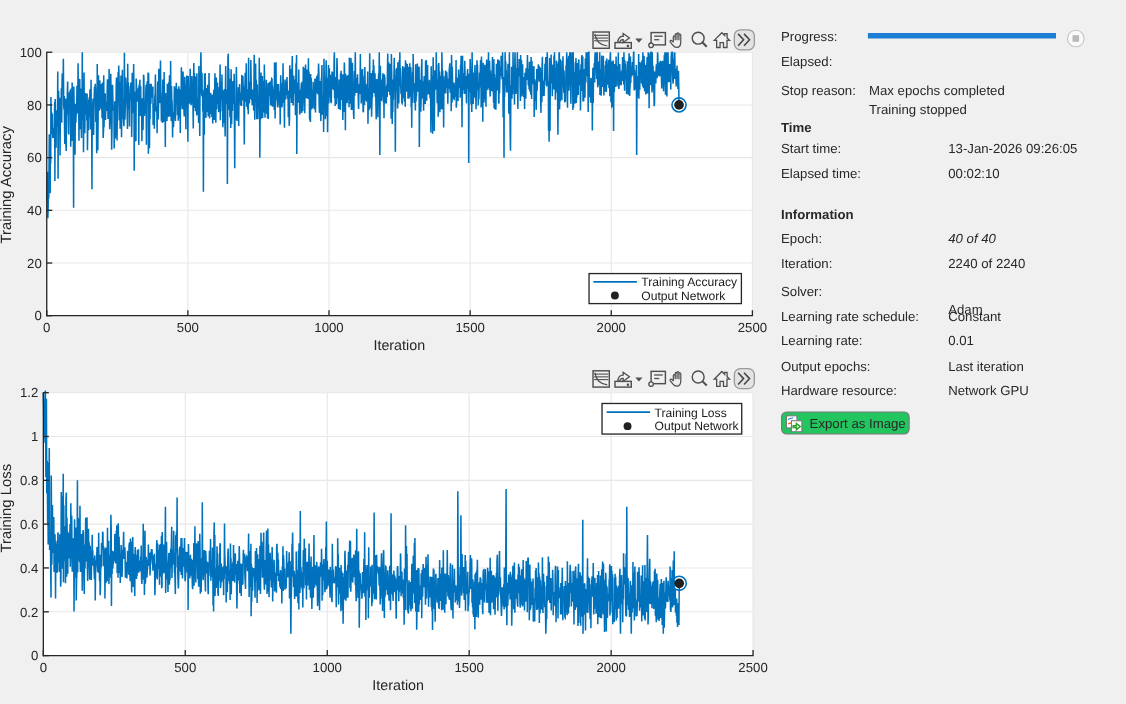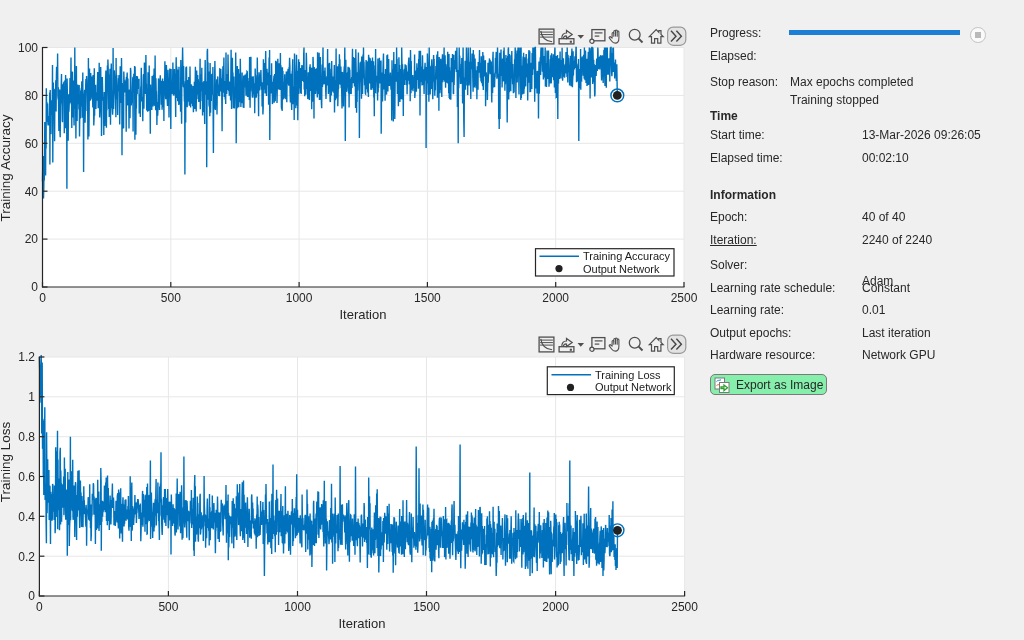--- a/index.html
+++ b/index.html
@@ -179,39 +179,39 @@
 <div style="position:absolute;left:710px;top:26.0px;">Progress:</div>
 <div style="position:absolute;left:789px;top:30px;width:171px;height:5.4px;background:#1c7fd5;"></div>
 <div style="position:absolute;left:970px;top:27.2px;width:15.6px;height:15.6px;border:1px solid #c3c3c3;border-radius:50%;background:#fafafa;box-sizing:border-box;"></div>
 <div style="position:absolute;left:975.1px;top:32.3px;width:5.6px;height:5.6px;background:#b9b9b9;"></div>
 <div style="position:absolute;left:710px;top:49.0px;">Elapsed:</div>
 <div style="position:absolute;left:790px;top:49.0px;margin-top:44px;">Training stopped</div>
 <div style="position:absolute;left:710px;top:74.5px;">Stop reason:</div>
 <div style="position:absolute;left:790px;top:74.5px;">Max epochs completed</div>
 <div style="position:absolute;left:710px;top:108.5px;font-weight:bold;">Time</div>
 <div style="position:absolute;left:710px;top:128.2px;">Start time:</div>
-<div style="position:absolute;left:862px;top:128.2px;">13-Mar-2026 09:26:05</div>
+<div style="position:absolute;left:862px;top:128.2px;">13-Jan-2026 09:26:05</div>
 <div style="position:absolute;left:710px;top:150.7px;">Elapsed time:</div>
 <div style="position:absolute;left:862px;top:150.7px;">00:02:10</div>
 <div style="position:absolute;left:710px;top:187.5px;font-weight:bold;">Information</div>
 <div style="position:absolute;left:710px;top:210.3px;">Epoch:</div>
-<div style="position:absolute;left:862px;top:210.3px;">40 of 40</div>
-<div style="position:absolute;left:710px;top:232.5px;text-decoration:underline;">Iteration:</div>
+<div style="position:absolute;left:862px;top:210.3px;font-style:italic;">40 of 40</div>
+<div style="position:absolute;left:710px;top:232.5px;">Iteration:</div>
 <div style="position:absolute;left:862px;top:232.5px;">2240 of 2240</div>
 <div style="position:absolute;left:710px;top:257.7px;text-align:right;">Solver:</div>
 <div style="position:absolute;left:862px;top:274px;">Adam</div>
 <div style="position:absolute;left:710px;top:280.7px;">Learning rate schedule:</div>
 <div style="position:absolute;left:862px;top:280.7px;">Constant</div>
 <div style="position:absolute;left:710px;top:303.0px;">Learning rate:</div>
 <div style="position:absolute;left:862px;top:303.0px;">0.01</div>
 <div style="position:absolute;left:710px;top:325.6px;">Output epochs:</div>
 <div style="position:absolute;left:862px;top:325.6px;">Last iteration</div>
 <div style="position:absolute;left:710px;top:348.3px;">Hardware resource:</div>
 <div style="position:absolute;left:862px;top:348.3px;">Network GPU</div>
-<div style="position:absolute;left:709.5px;top:373.6px;width:117.9px;height:21.5px;border:1px solid #7a7a7a;border-radius:5px;background:#86efac;box-sizing:border-box;">
+<div style="position:absolute;left:709.5px;top:373.6px;width:117.9px;height:21.5px;border:1px solid #7a7a7a;border-radius:5px;background:#22c55e;box-sizing:border-box;">
 <svg width="16" height="16" viewBox="0 0 16 16" style="position:absolute;left:3.5px;top:2.2px;">
 <rect x="1" y="1" width="9.5" height="11" fill="#ffffff" stroke="#7a7a7a" stroke-width="1"></rect>
 <path d="M2.5 4.5 C4 2.8, 5.5 3.6, 7 2.8" stroke="#1c7fd5" fill="none" stroke-width="1"></path>
 <path d="M2.5 8.5 C4 6.8, 5.5 8.6, 7 6.8" stroke="#e2651c" fill="none" stroke-width="1"></path>
 <rect x="5.5" y="5.5" width="9.5" height="10" fill="#ffffff" stroke="#7a7a7a" stroke-width="1"></rect>
 <path d="M7 10 L10 10 L10 8 L13.5 10.8 L10 13.6 L10 11.6 L7 11.6 Z" fill="#ffffff" stroke="#2ca02c" stroke-width="1.3"></path>
 </svg>
 <span style="position:absolute;left:25.5px;top:3.2px;">Export as Image</span>
 </div>
 </body></html>

